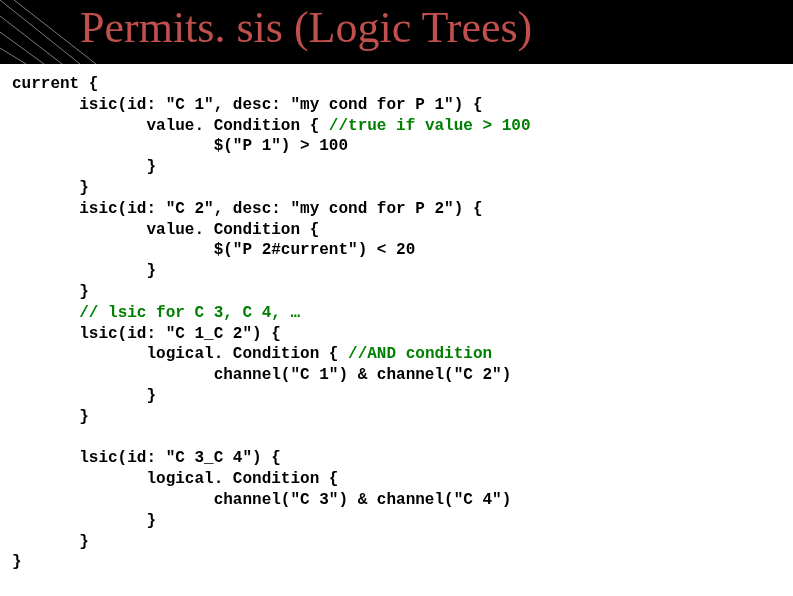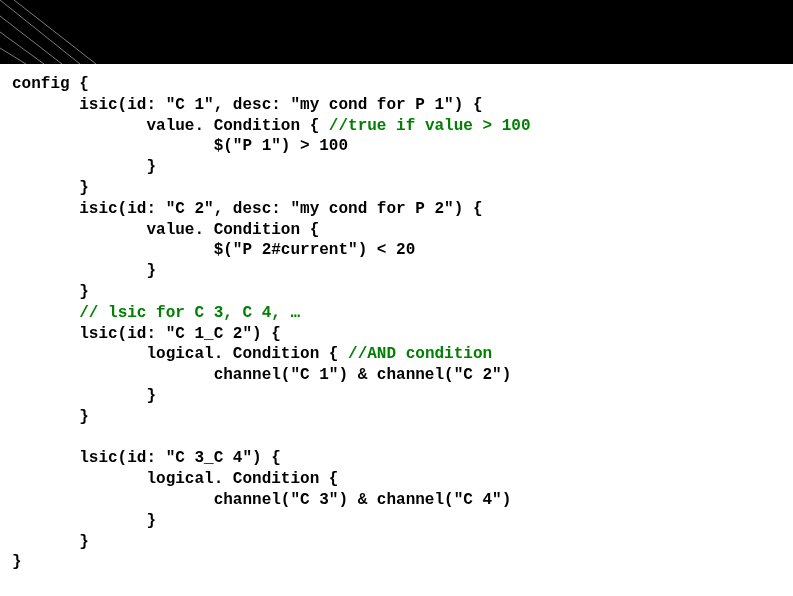--- a/index.html
+++ b/index.html
@@ -51,23 +51,24 @@
 <body>
 
 <div class="header">
   <svg class="diagonal" viewBox="0 0 100 64">
     <line x1="0" y1="0" x2="80" y2="64" stroke="#7a7a7a" stroke-width="1"></line>
     <line x1="0" y1="16" x2="62" y2="64" stroke="#7a7a7a" stroke-width="1"></line>
     <line x1="0" y1="32" x2="44" y2="64" stroke="#7a7a7a" stroke-width="1"></line>
     <line x1="0" y1="48" x2="26" y2="64" stroke="#7a7a7a" stroke-width="1"></line>
     <line x1="14" y1="0" x2="96" y2="64" stroke="#7a7a7a" stroke-width="1"></line>
   </svg>
+  <div class="title">Permits. sis (Logic Trees)</div>
 </div>
 
-<div class="code-area"><span>config {</span>
+<div class="code-area"><span>current {</span>
 <span>       isic(id: "C 1", desc: "my cond for P 1") {</span>
 <span>              value. Condition { </span><span class="comment">//true if value &gt; 100</span>
 <span>                     $("P 1") &gt; 100</span>
 <span>              }</span>
 <span>       }</span>
 <span>       isic(id: "C 2", desc: "my cond for P 2") {</span>
 <span>              value. Condition {</span>
 <span>                     $("P 2#current") &lt; 20</span>
 <span>              }</span>
 <span>       }</span>

